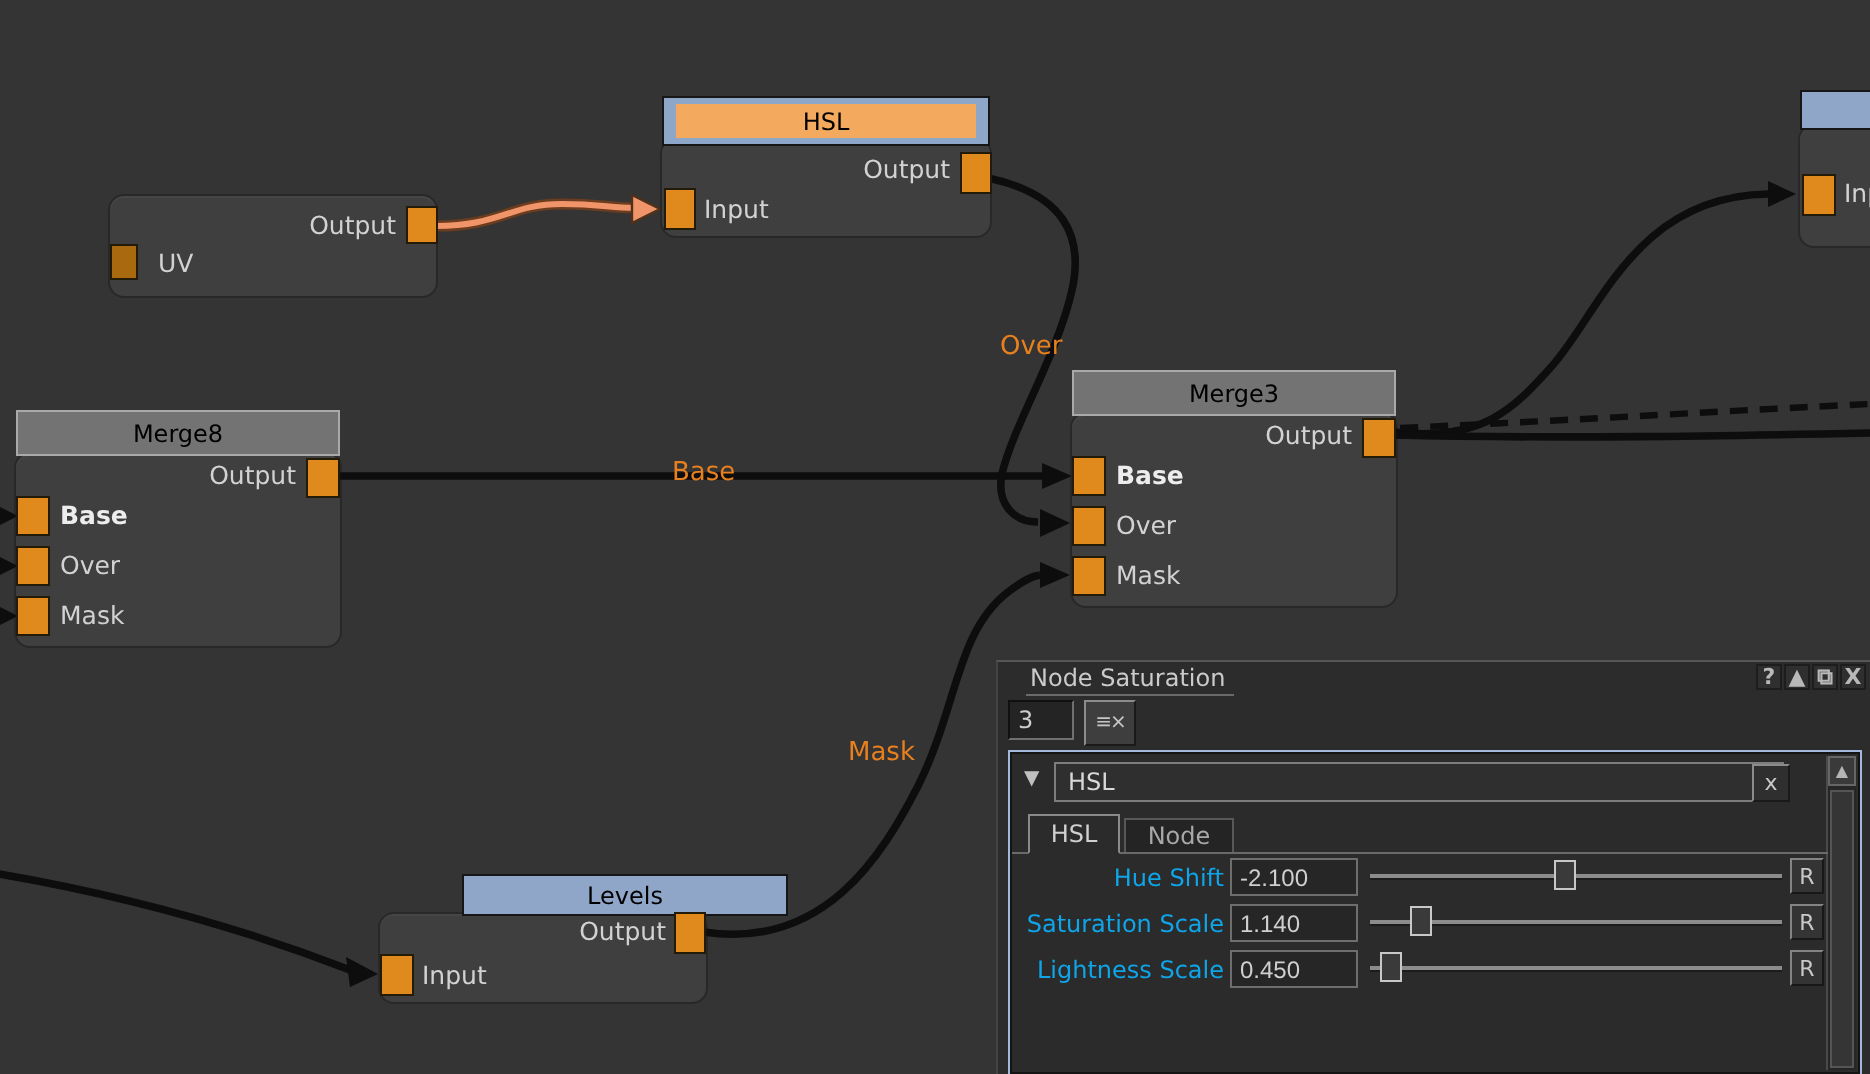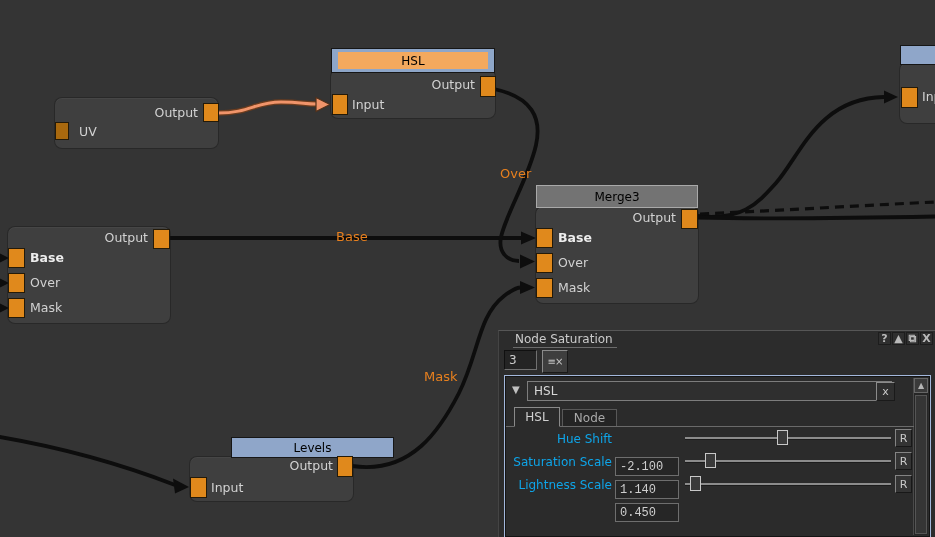--- a/index.html
+++ b/index.html
@@ -47,21 +47,21 @@
   .scrollbar{position:absolute;right:2px;top:2px;width:14px;bottom:2px;background:#262626;border-left:1px solid #4a4a4a;}
   .scroll-up{position:absolute;left:0;top:0;right:0;height:15px;background:#3a3a3a;border:1px solid #666;
              box-sizing:border-box;color:#b5b5b5;font-size:8px;display:flex;align-items:center;justify-content:center;}
   .scroll-thumb{position:absolute;left:1px;right:1px;top:17px;bottom:1px;background:#353535;border:1px solid #555;}
   .tab{position:absolute;display:flex;align-items:center;justify-content:center;font-size:12px;box-sizing:border-box;}
   .tab.active{background:#2b2b2b;border:1px solid #8a8a8a;border-bottom:1px solid #2b2b2b;color:#d0d0d0;z-index:2;}
   .tab.inactive{background:#242424;border:1px solid #585858;color:#a8a8a8;}
   .tab-line{position:absolute;left:1px;right:16px;top:50px;height:1px;background:#6a6a6a;}
   .param-label{position:absolute;width:105px;text-align:right;color:#0ea5e9;font-size:12px;}
   .param-field{position:absolute;width:64px;height:19px;background:#262626;border:1px solid #6e6e6e;
-               color:#cfcfcf;font-size:12px;padding:0 0 0 4px;box-sizing:border-box;font-family:Liberation Mono, monospace;margin-top:28px;}
+               color:#cfcfcf;font-size:12px;padding:0 0 0 4px;box-sizing:border-box;font-family:Liberation Sans, sans-serif;}
   .slider{position:absolute;width:206px;height:17px;}
   .slider .track{position:absolute;left:0;right:0;top:8px;height:2px;background:#8c8c8c;box-shadow:0 1px 0 #1c1c1c;}
   .slider .handle{position:absolute;top:1px;width:11px;height:15px;background:#3a3a3a;border:1px solid #c8c8c8;box-sizing:border-box;}
   .r-btn{position:absolute;width:17px;height:18px;background:#343434;border:1px solid;
          border-color:#848484 #181818 #181818 #848484;color:#c9c9c9;font-size:11px;
          display:flex;align-items:center;justify-content:center;box-sizing:border-box;}
 </style>
 </head>
 <body>
 
@@ -117,20 +117,23 @@
       </div>
     </div>
     <div class="port-label" style="right:20px;top:29px;">Output</div>
     <div class="port" style="left:149px;top:28px;width:16px;height:21px;"></div>
     <div class="port" style="left:1px;top:46px;width:16px;height:21px;"></div>
     <div class="port-label" style="left:21px;top:49px;">Input</div>
   </div>
 
   <div class="node" style="left:8px;top:205px;width:162px;height:118px;">
     <div class="node-body" style="left:0;top:22px;width:162px;height:96px;"></div>
+    <div class="node-header merge-header" style="left:0;top:0;width:162px;height:23px;">
+      <span>Merge8</span>
+    </div>
     <div class="port-label" style="right:22px;top:25px;">Output</div>
     <div class="port" style="left:145px;top:24px;width:17px;height:20px;"></div>
     <div class="port" style="left:0;top:43px;width:17px;height:20px;"></div>
     <div class="port-label bold" style="left:22px;top:45px;">Base</div>
     <div class="port" style="left:0;top:68px;width:17px;height:20px;"></div>
     <div class="port-label" style="left:22px;top:70px;">Over</div>
     <div class="port" style="left:0;top:93px;width:17px;height:20px;"></div>
     <div class="port-label" style="left:22px;top:95px;">Mask</div>
   </div>
 

